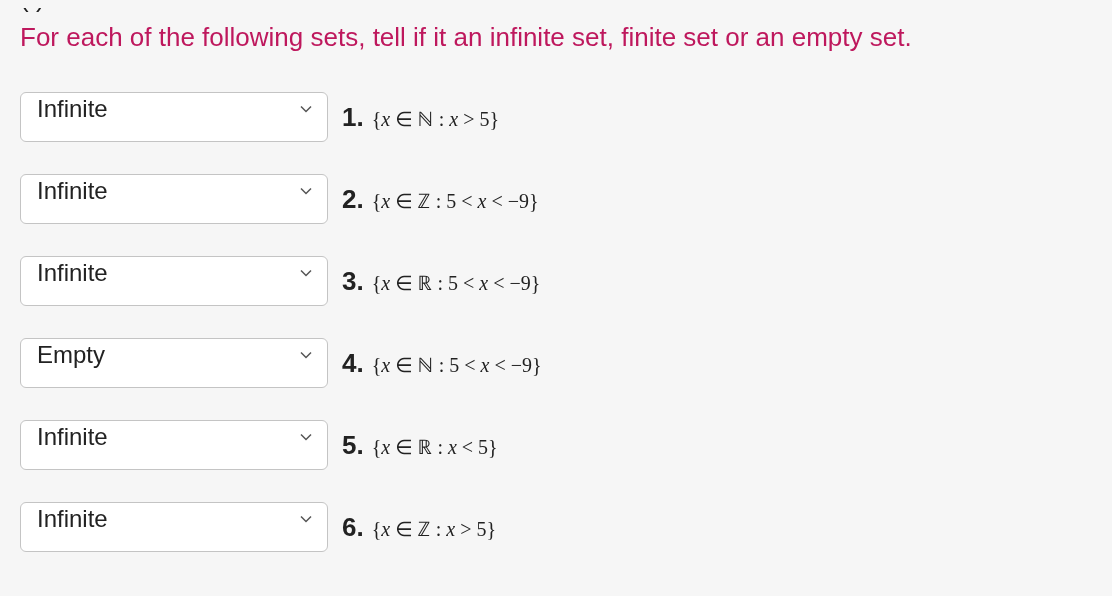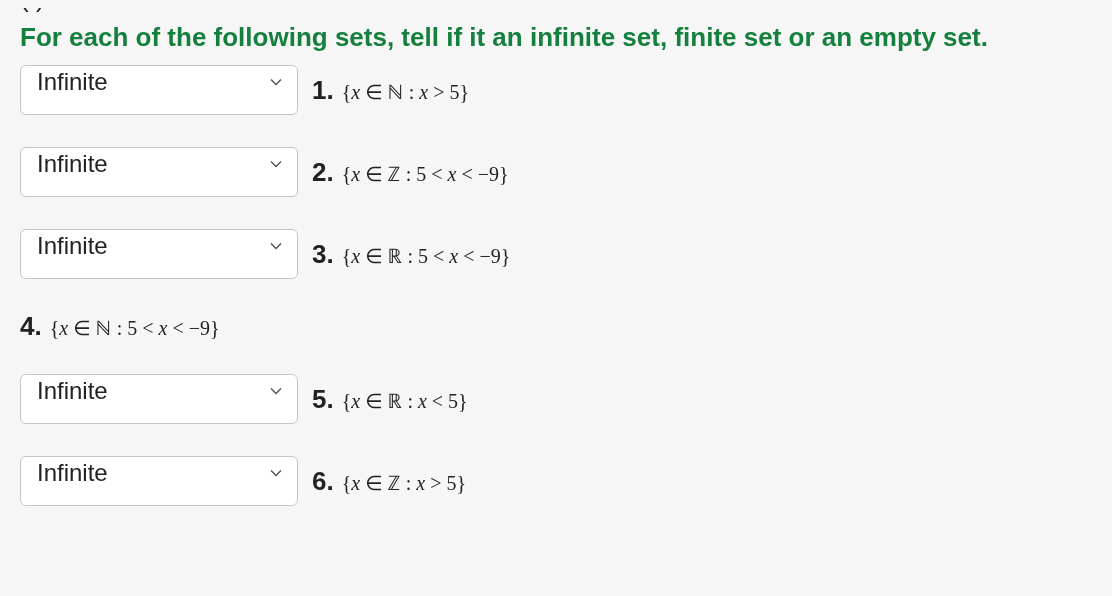--- a/index.html
+++ b/index.html
@@ -20,36 +20,35 @@
     position: relative;
     margin-bottom: 4px;
   }
   .crop-top-inner {
     position: absolute;
     bottom: 4px;
     left: 0;
   }
   .instructions {
     font-size: 26px;
-    color: #15803d;
-    margin-bottom: 12px;
-    font-weight: bold;
+    color: #be185d;
+    margin-bottom: 39px;
   }
   .rows {
     display: flex;
     flex-direction: column;
     gap: 32px;
   }
   .row {
     display: flex;
     align-items: center;
     gap: 14px;
   }
   .select {
-    width: 278px;
+    width: 308px;
     height: 50px;
     background: #fff;
     border: 1px solid #c4c4c4;
     border-radius: 6px;
     display: flex;
     align-items: center;
     justify-content: space-between;
     padding: 0 14px 16px 16px;
     font-size: 24px;
     color: #222;
@@ -136,20 +135,28 @@
           </svg>
       </span>
     </div>
     <div class="label">
       <span class="num">3.</span>
       <span class="math">{<span class="it">x</span> ∈ <span class="ds">ℝ</span> : 5 &lt; <span class="it">x</span> &lt; −9}</span>
     </div>
   </div>
 
   <div class="row">
+    <div class="select">
+      <span>Empty</span>
+      <span class="chev">
+        <svg viewBox="0 0 12 8" width="12" height="8">
+            <path d="M1 1.5 L6 6.5 L11 1.5"></path>
+          </svg>
+      </span>
+    </div>
     <div class="label">
       <span class="num">4.</span>
       <span class="math">{<span class="it">x</span> ∈ <span class="ds">ℕ</span> : 5 &lt; <span class="it">x</span> &lt; −9}</span>
     </div>
   </div>
 
   <div class="row">
     <div class="select">
       <span>Infinite</span>
       <span class="chev">

